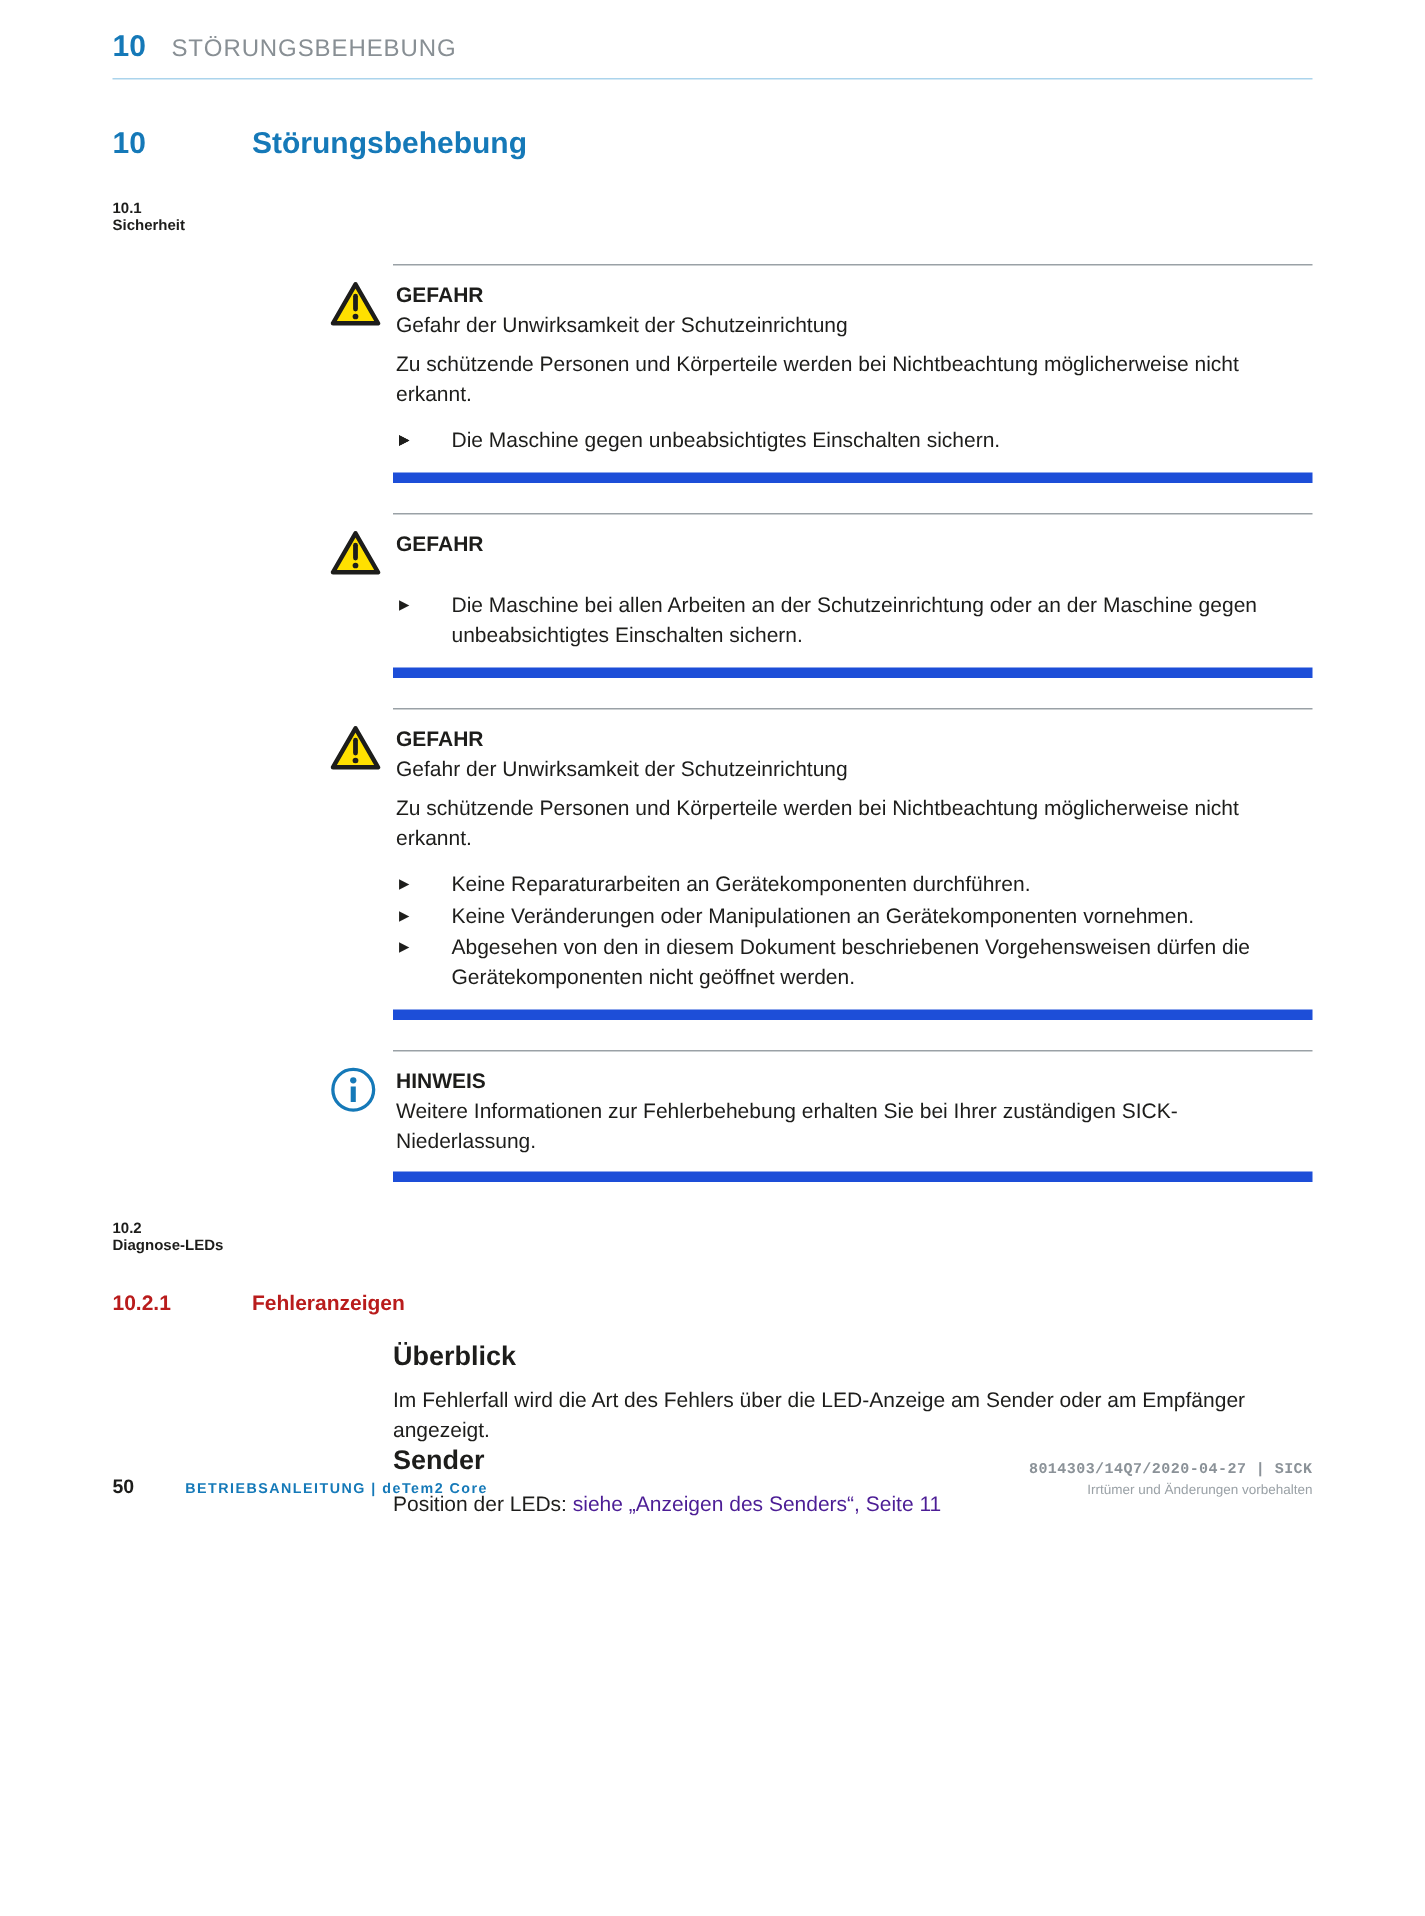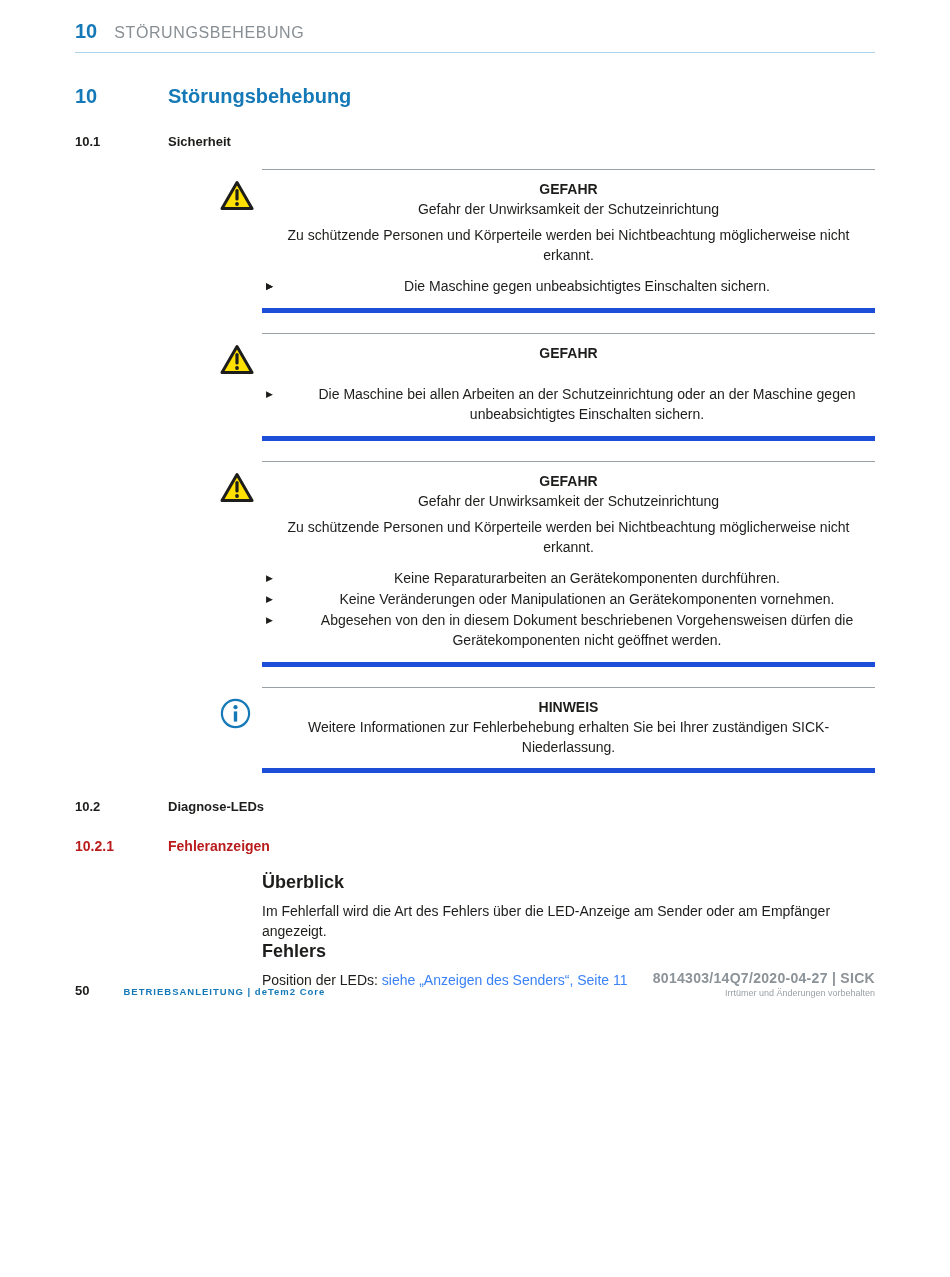--- a/index.html
+++ b/index.html
@@ -16,61 +16,60 @@
   
   .running-header { display: flex; align-items: baseline; gap: 17px; padding: 20px 75px 0 75px; }
   .rh-num { color: #1579b8; font-size: 20px; font-weight: bold; }
   .rh-title { color: #888f94; font-size: 16px; letter-spacing: 0.6px; }
   .header-rule { height: 1px; background: #abd4ec; margin: 9px 75px 0 75px; }
 
   
   .heading-row { display: flex; padding: 0 75px; }
   .heading-row .col-num { width: 93px; flex: none; }
   .chapter { margin-top: 32px; font-size: 20px; font-weight: bold; color: #1579b8; }
-  .h2 { margin-top: 26px; font-size: 13px; font-weight: bold; color: #1d1d1b; }
+  .h2 { margin-top: 26px; font-size: 10px; font-weight: bold; color: #1d1d1b; flex-direction: column; }
   .h3 { margin-top: 24px; font-size: 14px; font-weight: bold; color: #b91c1c; }
 
   
   .notice {
     position: relative;
     margin: 20px 75px 0 262px;
     border-top: 1px solid #9aa1a6;
-    border-bottom: 5px solid #1d4ed8;
+    border-bottom: 7px solid #1d4ed8;
     padding: 9px 2px 11px 2px;
     font-size: 14px;
     line-height: 20px;
-    text-align: center;
   }
   .notice-icon { position: absolute; left: -42px; top: 10px; width: 34px; height: 31px; }
   .notice-icon svg { display: block; }
   .notice-label { font-weight: bold; }
   .notice-subtitle { }
   .notice-body { margin: 6px 0 0 0; }
   .bullets { list-style: none; margin: 11px 0 0 0; padding: 0; }
   .bullets.after-subtitle { margin-top: 21px; }
   .bullets li { position: relative; padding-left: 37px; margin-bottom: 1px; }
   .bullets .marker { position: absolute; left: 2px; top: 0; font-size: 9px; line-height: 20px; color: #1d1d1b; }
 
   
   .body-block { margin: 18px 75px 0 262px; font-size: 14px; line-height: 20px; }
   .body-block h4 { font-size: 18px; font-weight: bold; margin: 0 0 9px 0; }
   .body-block p { margin: 0 0 0 0; }
   .para-gap { margin-top: 22px; }
-  .xref { color: #3b82f6; text-decoration: none; cursor: pointer; }
+  .xref { color: #4c1d95; text-decoration: none; cursor: pointer; }
 
   
   .page-footer {
     position: absolute; left: 75px; right: 75px; bottom: 16px;
     display: flex; justify-content: space-between; align-items: flex-end;
   }
   .f-left { display: flex; align-items: baseline; }
   .f-page { font-size: 13px; font-weight: bold; color: #1d1d1b; }
   .f-doc { font-size: 9.5px; font-weight: bold; color: #1579b8; letter-spacing: 1px; margin-left: 34px; }
   .f-right { text-align: right; }
-  .f-id { font-size: 14px; font-weight: bold; color: #8b9298; letter-spacing: 0.3px; }
+  .f-id { font-size: 10px; font-weight: bold; color: #8b9298; letter-spacing: 0.3px; font-family: Liberation Mono, monospace; }
   .f-note { font-size: 9px; color: #9aa1a6; margin-top: 2px; }
 </style>
 </head>
 <body>
 
 <div class="page">
 
   <div class="running-header">
     <span class="rh-num">10</span>
     <span class="rh-title">STÖRUNGSBEHEBUNG</span>
@@ -174,21 +173,21 @@
   </div>
 
   <div class="heading-row h3">
     <span class="col-num">10.2.1</span>
     <span class="col-title">Fehleranzeigen</span>
   </div>
 
   <div class="body-block">
     <h4>Überblick</h4>
     <p>Im Fehlerfall wird die Art des Fehlers über die LED-Anzeige am Sender oder am Empfänger angezeigt.</p>
-    <h4 class="para-gap">Fehlers</h4>
+    <h4 class="para-gap">Sender</h4>
     <p><span>Position der LEDs: </span><a class="xref">siehe „Anzeigen des Senders“, Seite 11</a></p>
   </div>
 
   <div class="page-footer">
     <div class="f-left">
       <span class="f-page">50</span>
       <span class="f-doc">BETRIEBSANLEITUNG | deTem2 Core</span>
     </div>
     <div class="f-right">
       <div class="f-id">8014303/14Q7/2020-04-27 | SICK</div>

